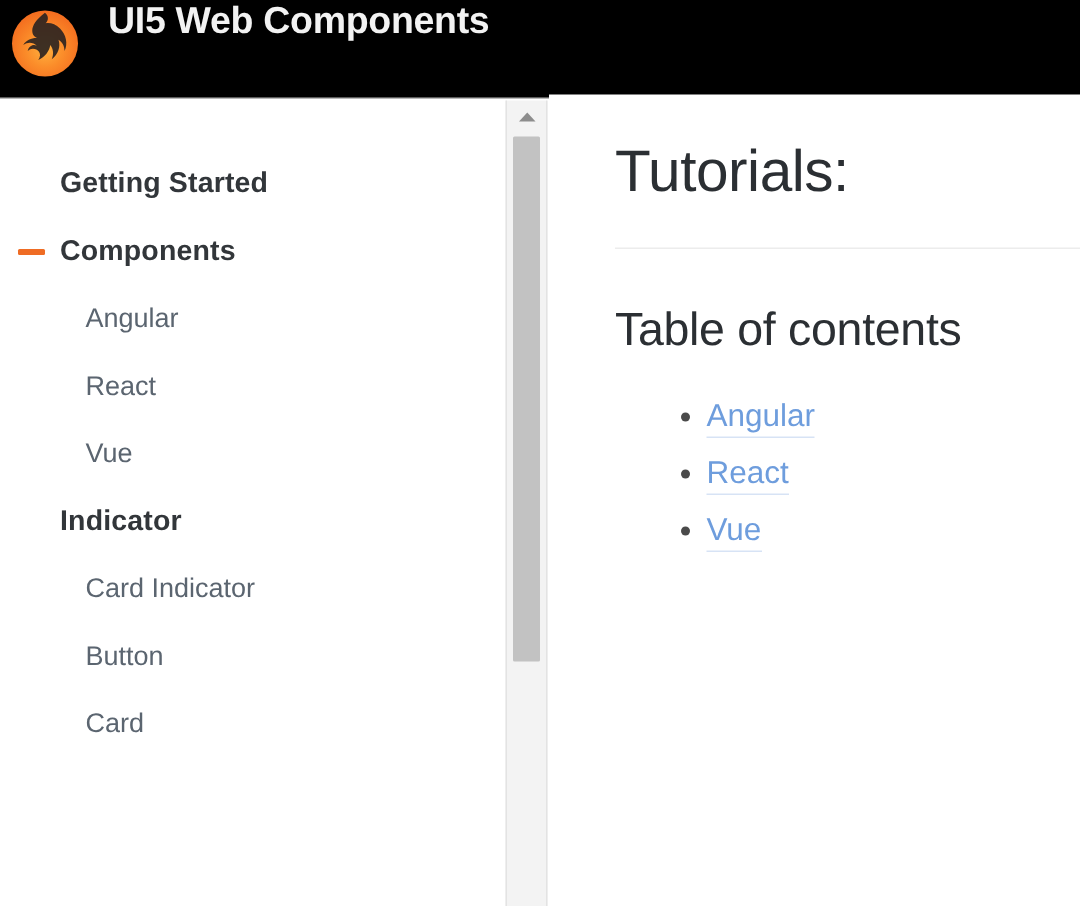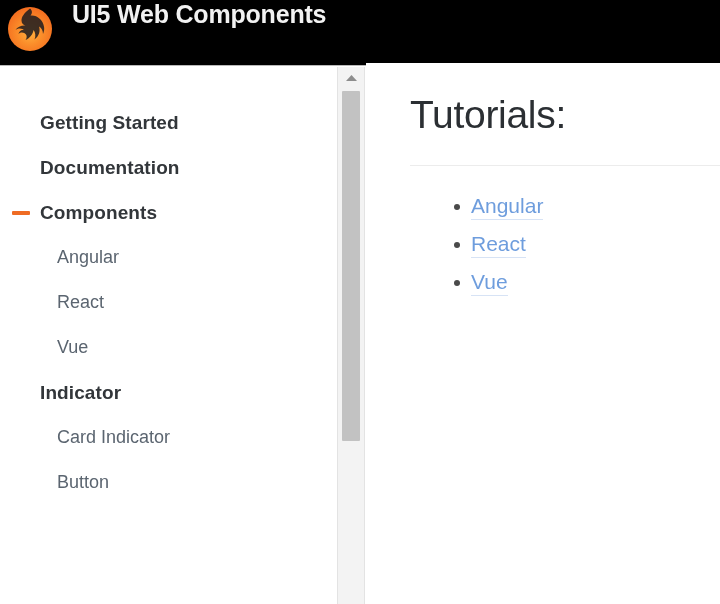--- a/index.html
+++ b/index.html
@@ -219,23 +219,20 @@
   <div class="topbar-title">UI5 Web Components</div>
 </div>
 
 <nav class="sidebar">
   <ul class="nav-list">
 
     <li class="nav-item top nav-first">
       <span class="nav-label">Getting Started</span>
     </li>
 
-    <li class="nav-item top">
-      <span class="nav-label">Documentation</span>
-    </li>
 
     <li class="nav-item top">
       <span class="expander"></span>
       <span class="nav-label">Components</span>
     </li>
 
     <li class="nav-item sub">
       <span class="nav-label">Angular</span>
     </li>
 
@@ -253,36 +250,40 @@
 
 
     <li class="nav-item sub">
       <span class="nav-label">Card Indicator</span>
     </li>
 
     <li class="nav-item sub">
       <span class="nav-label">Button</span>
     </li>
 
+    <li class="nav-item sub">
+      <span class="nav-label">Card</span>
+    </li>
 
   </ul>
 </nav>
 
 <div class="scrollbar">
   <div class="scroll-up">
     <svg width="13" height="8" viewBox="0 0 13 8">
       <path d="M6.5 1 L12 7 L1 7 Z" fill="#8d8d8d"></path>
     </svg>
   </div>
   <div class="scroll-thumb"></div>
 </div>
 
 <main class="content">
   <h1 class="page-title">Tutorials:</h1>
   <div class="divider"></div>
+  <h2 class="section-title">Table of contents</h2>
   <ul class="toc">
     <li>
       <span class="bullet"></span>
       <a href="#">Angular</a>
     </li>
     <li>
       <span class="bullet"></span>
       <a href="#">React</a>
     </li>
     <li>

